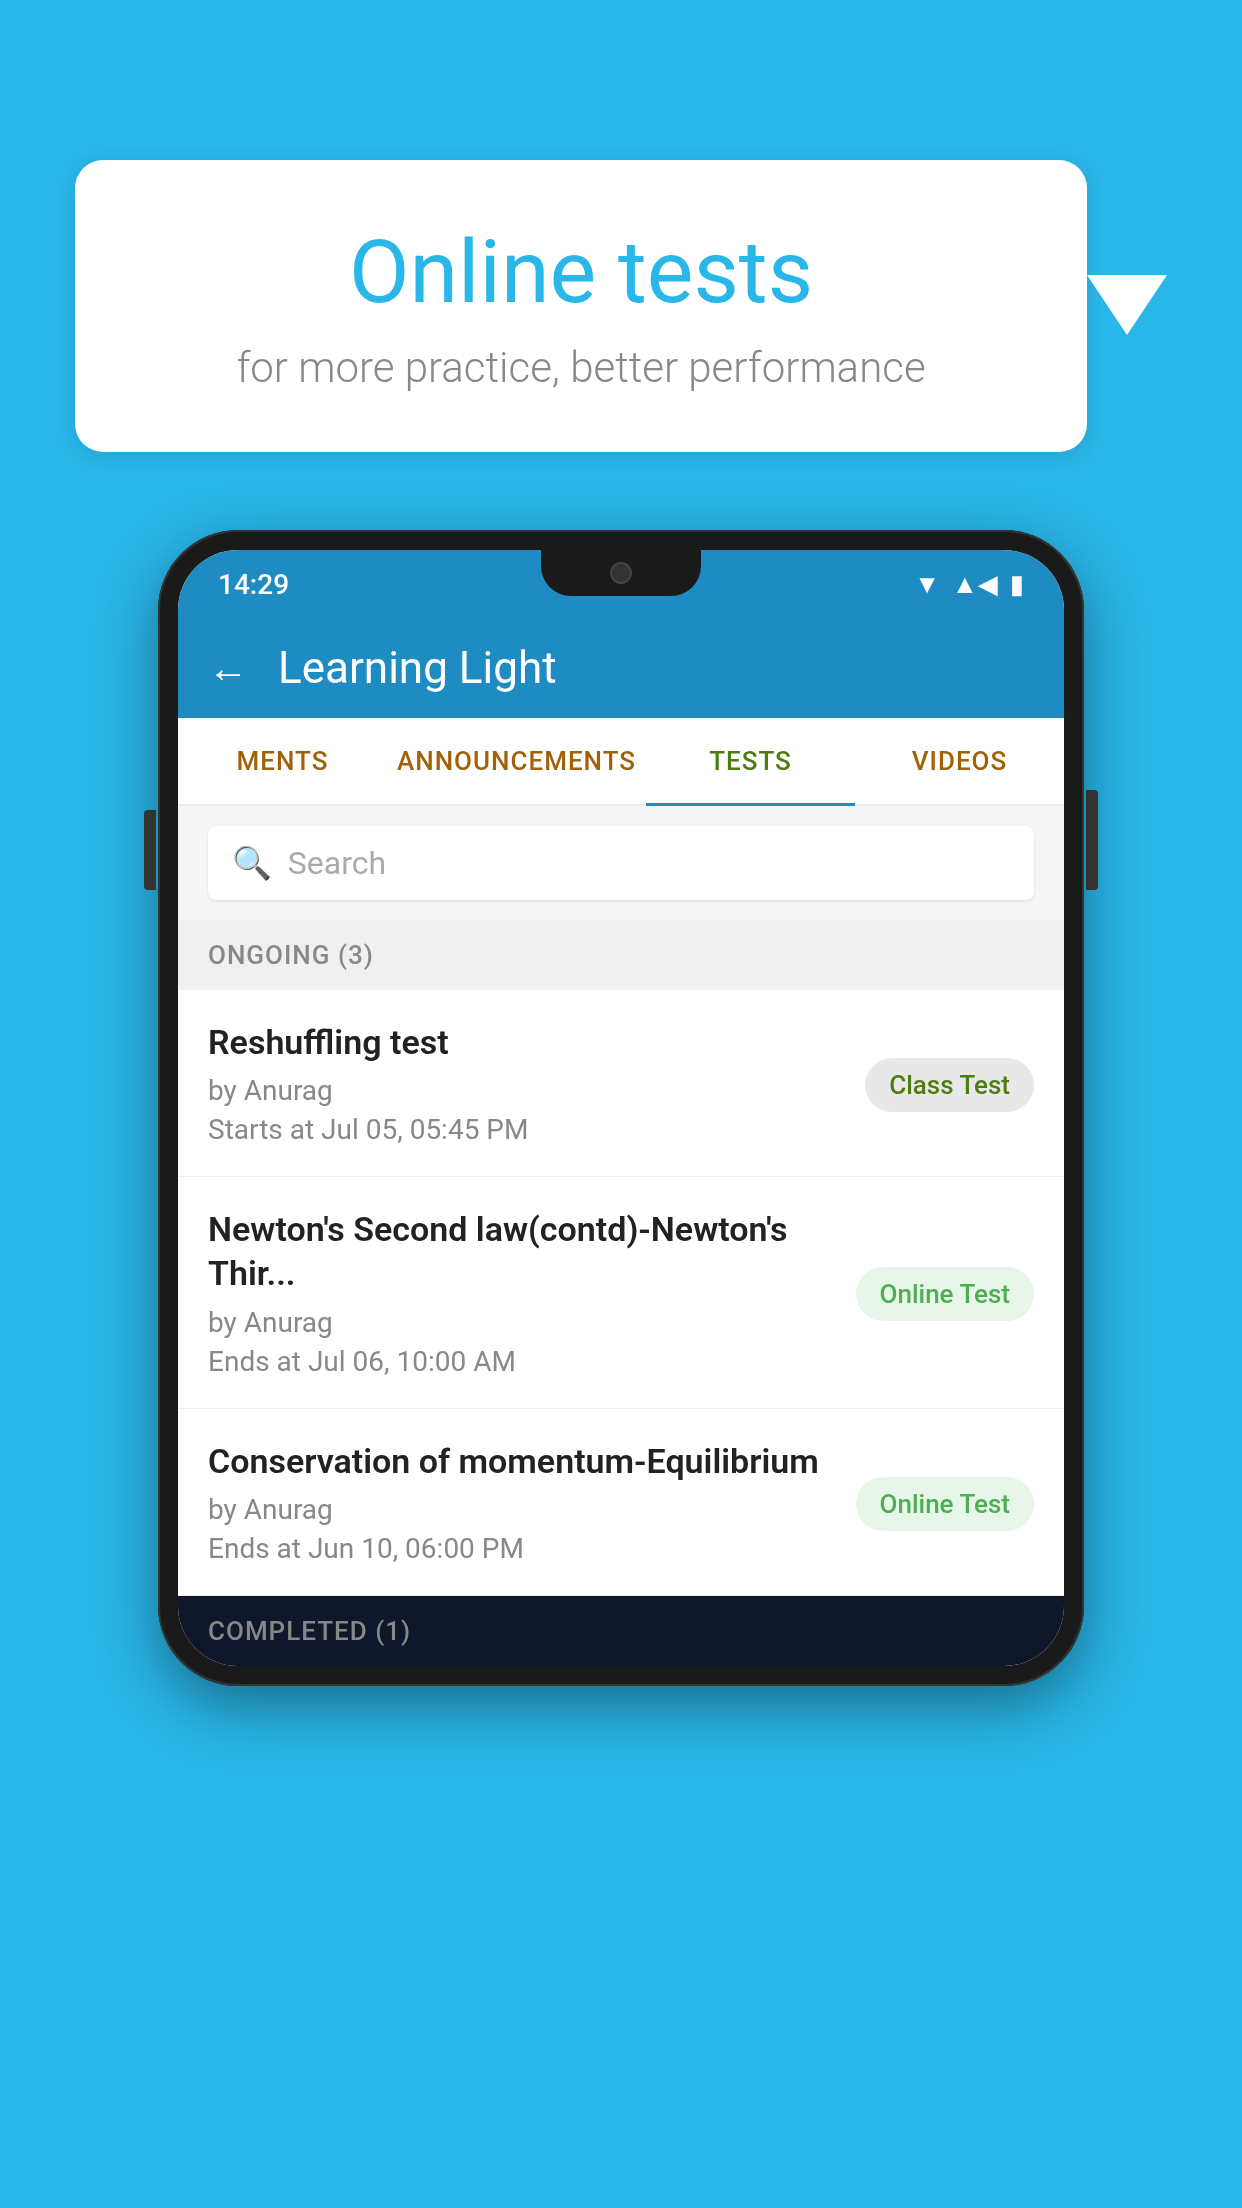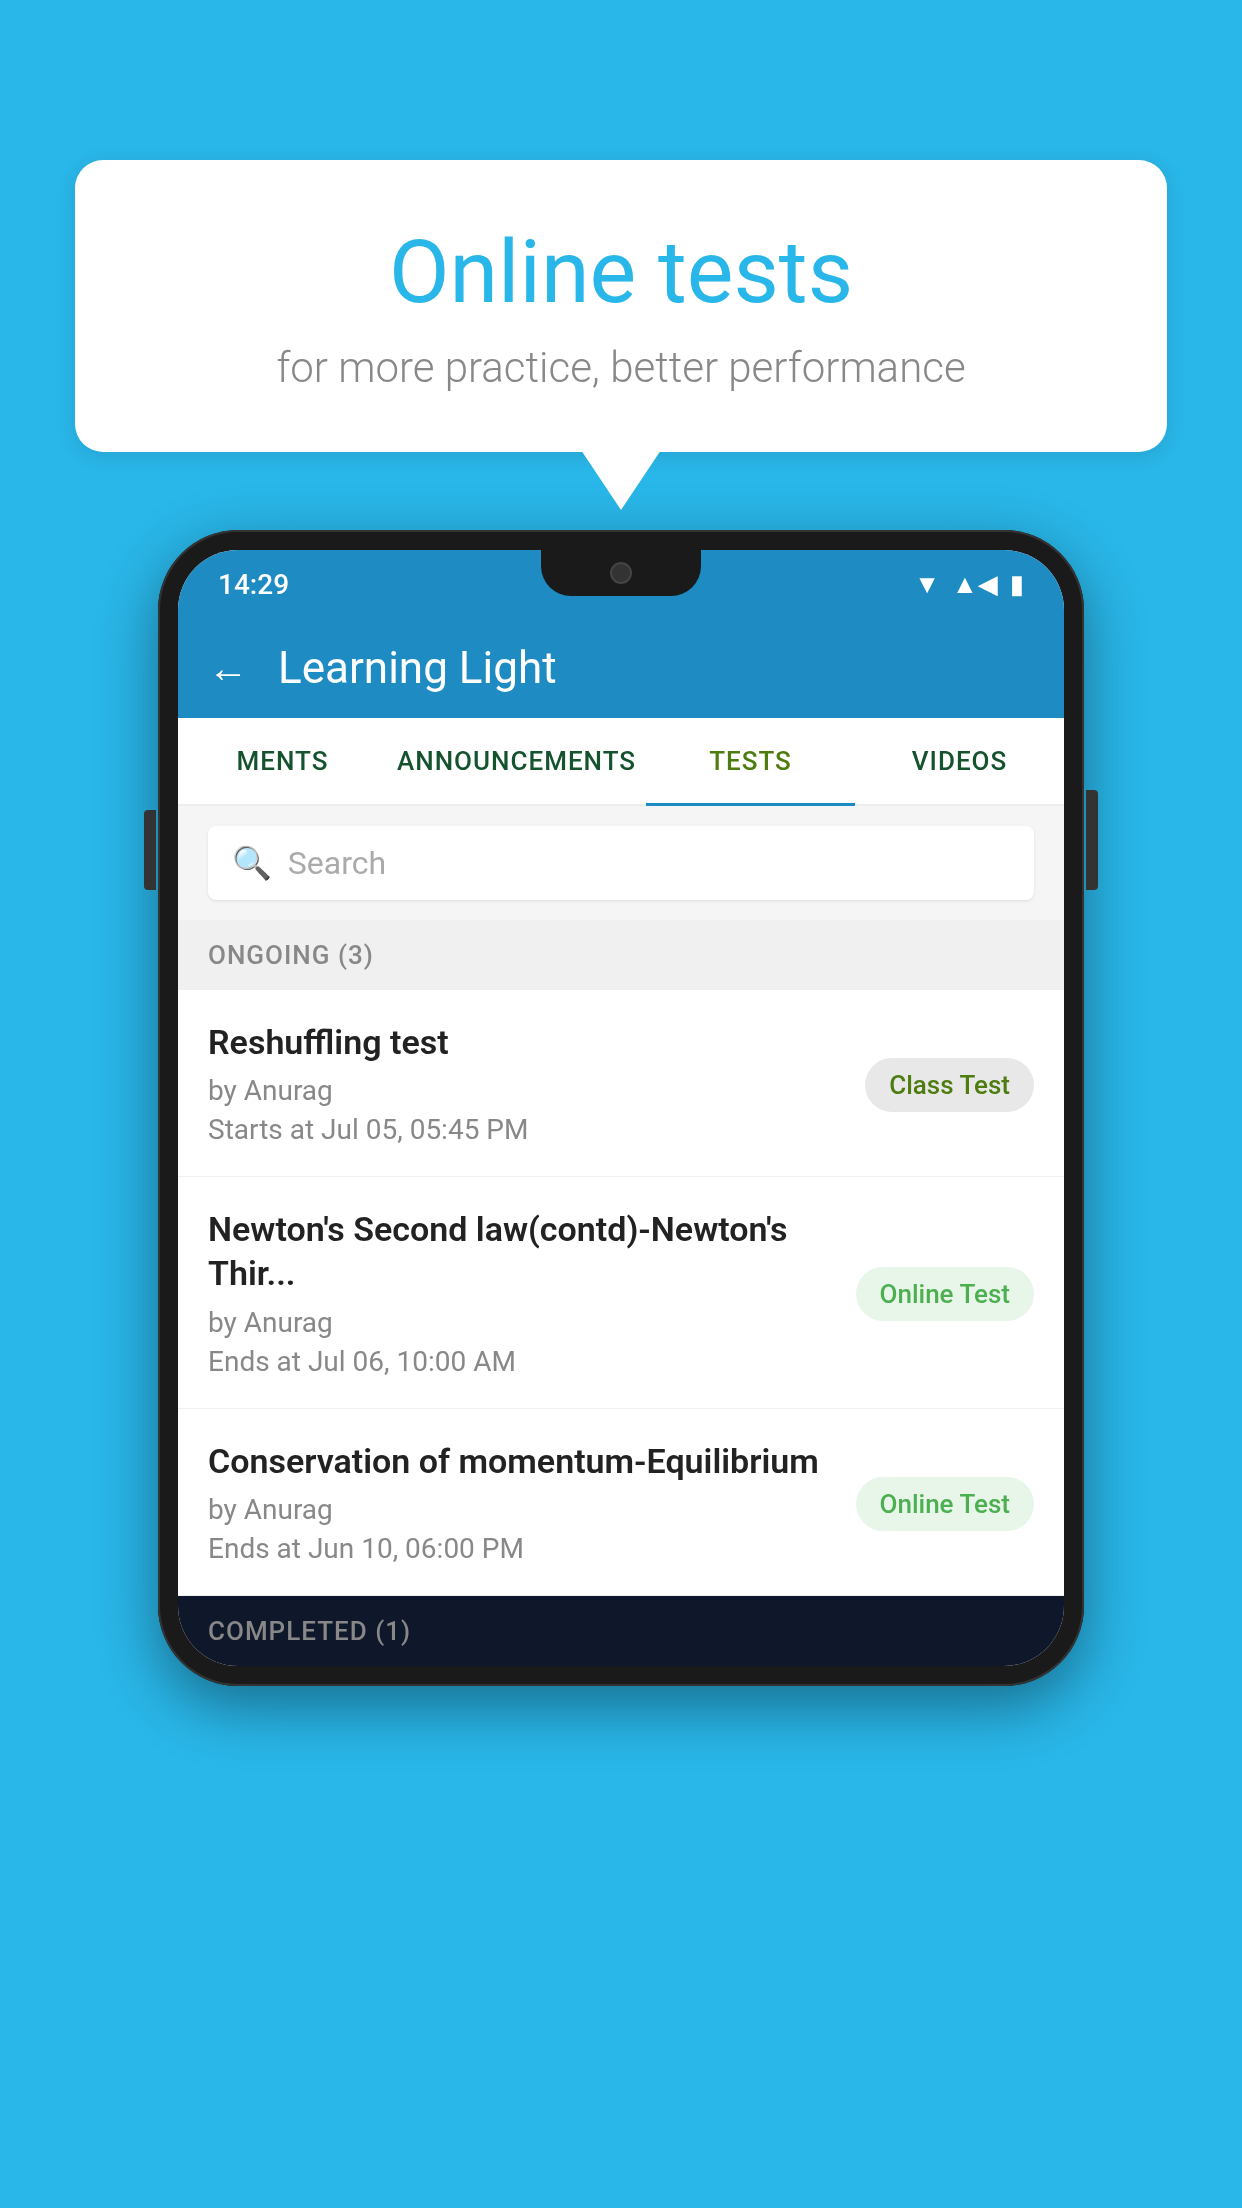--- a/index.html
+++ b/index.html
@@ -14,21 +14,21 @@
       position: relative;
     }
 
     
     .speech-bubble-wrapper {
       position: absolute;
       top: 160px;
       left: 75px;
       right: 75px;
       display: flex;
-      flex-direction: column;
+      flex-direction: row;
       align-items: center;
     }
 
     .speech-bubble {
       background: white;
       border-radius: 28px;
       padding: 60px 80px;
       text-align: center;
       width: 100%;
       box-shadow: 0 4px 20px rgba(0,0,0,0.1);
@@ -177,21 +177,21 @@
       display: flex;
       border-bottom: 2px solid #eee;
     }
 
     .tab-item {
       flex: 1;
       text-align: center;
       padding: 28px 10px;
       font-size: 26px;
       font-weight: 500;
-      color: #14532d;
+      color: #a16207;
       letter-spacing: 1px;
       cursor: pointer;
       position: relative;
     }
 
     .tab-item.active {
       color: #4d7c0f;
     }
 
     .tab-item.active::after {

